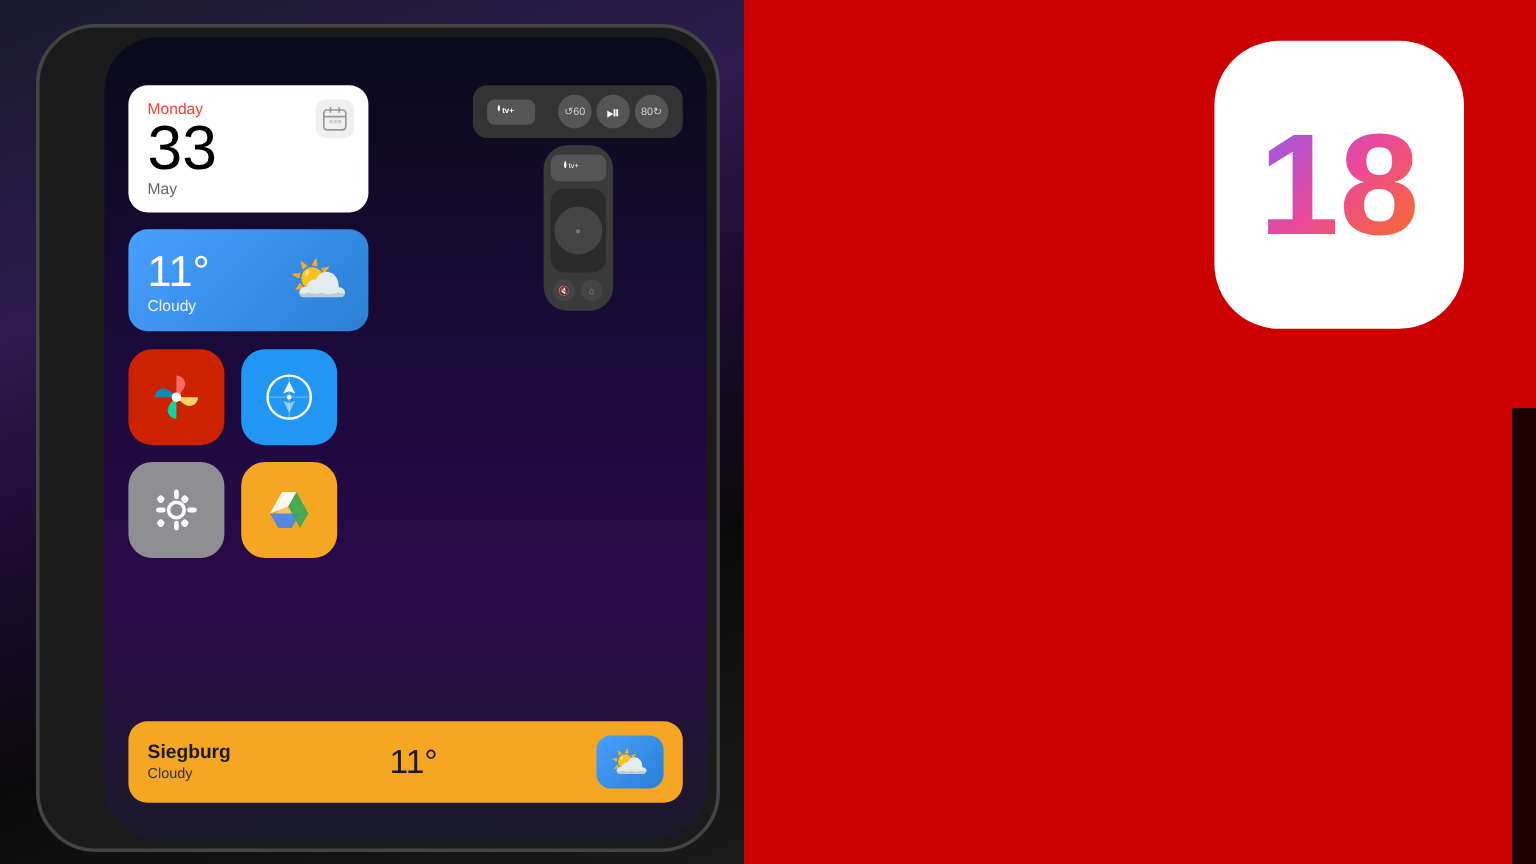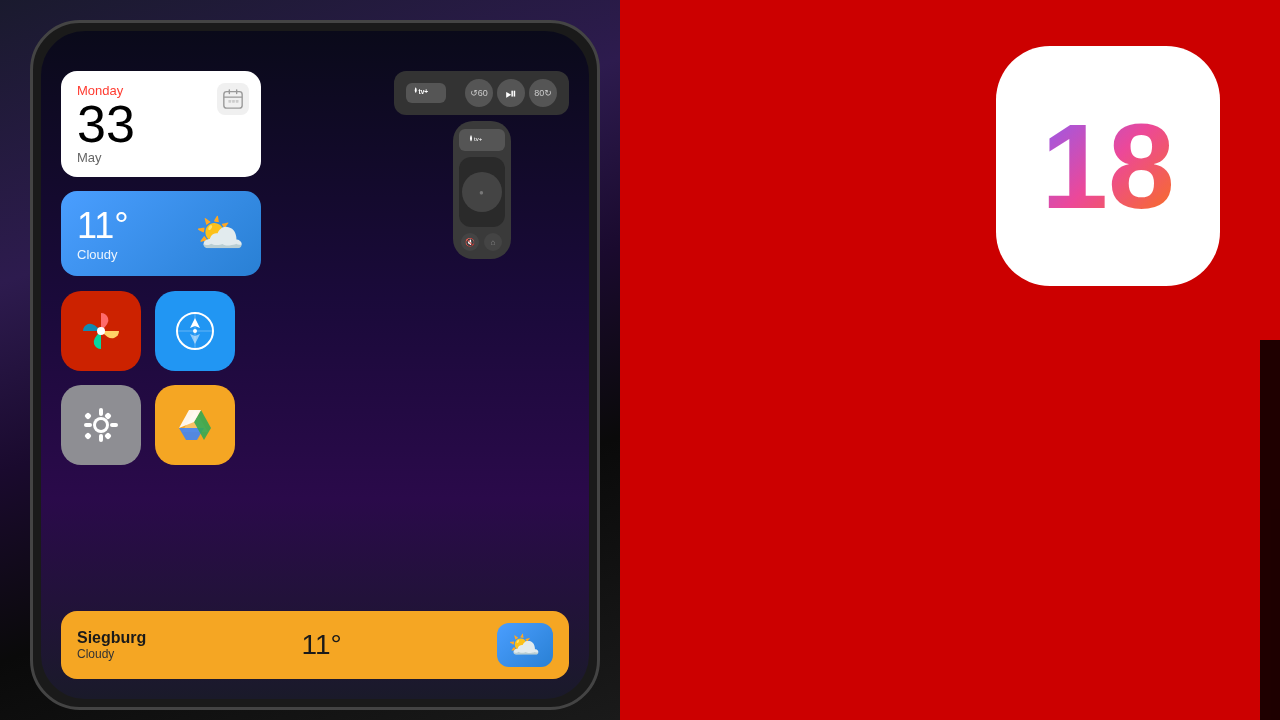--- a/index.html
+++ b/index.html
@@ -40,20 +40,21 @@
       border: 3px solid #444;
       overflow: hidden;
     }
 
     .phone-screen {
       position: absolute;
       inset: 8px;
       border-radius: 44px;
       background: linear-gradient(180deg, #0a0a1a 0%, #1a0a3a 40%, #2a0a4a 70%, #1a1a2a 100%);
       overflow: hidden;
+      margin-left: 46px;
     }
 
     
     .widgets-area {
       position: absolute;
       top: 40px;
       left: 20px;
       right: 20px;
     }
 
@@ -197,21 +198,21 @@
     }
 
     .app-pinwheel { background: #cc2200; }
     .app-safari { background: #2196F3; }
     .app-settings { background: #8e8e93; }
     .app-drive { background: #f5a623; }
 
     
     .bottom-weather {
       position: absolute;
-      bottom: 20px;
+      bottom: 30px;
       left: 20px;
       right: 20px;
       background: #f5a623;
       border-radius: 16px;
       padding: 12px 16px;
       display: flex;
       align-items: center;
       justify-content: space-between;
     }
 
@@ -249,23 +250,23 @@
       right: 0;
       top: 0;
       width: 660px;
       height: 720px;
       background: #cc0000;
     }
 
     
     .ios18-icon {
       position: absolute;
-      top: 46px;
+      top: 34px;
       right: 60px;
-      width: 224px;
+      width: 208px;
       height: 240px;
       background: white;
       border-radius: 54px;
       display: flex;
       align-items: center;
       justify-content: center;
     }
 
     .ios18-text {
       font-size: 120px;

